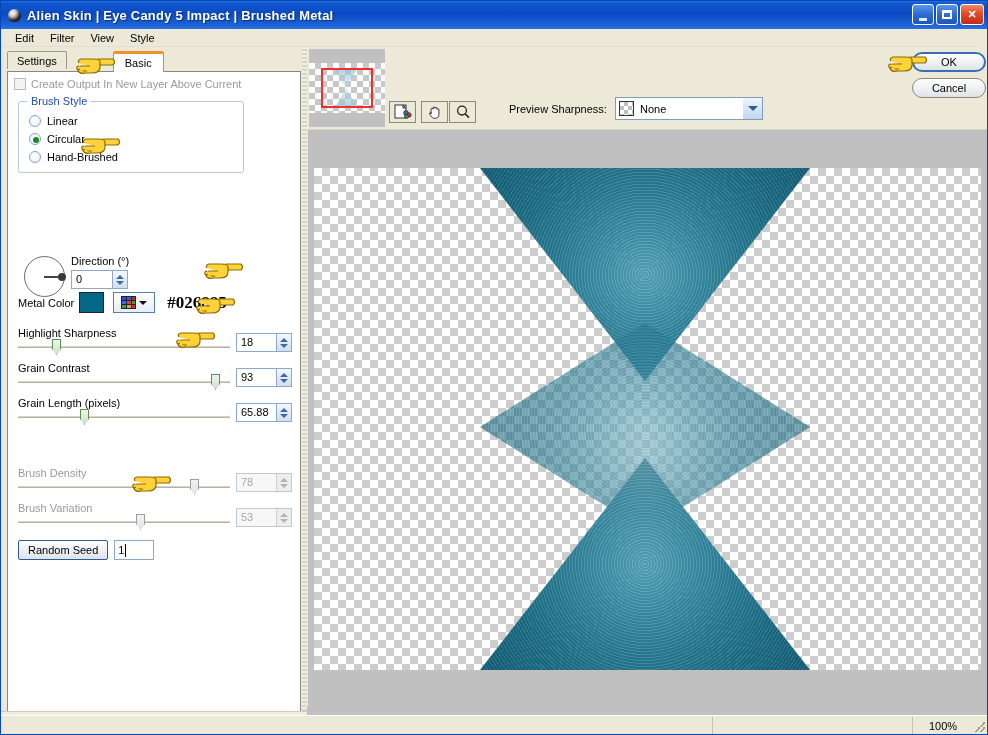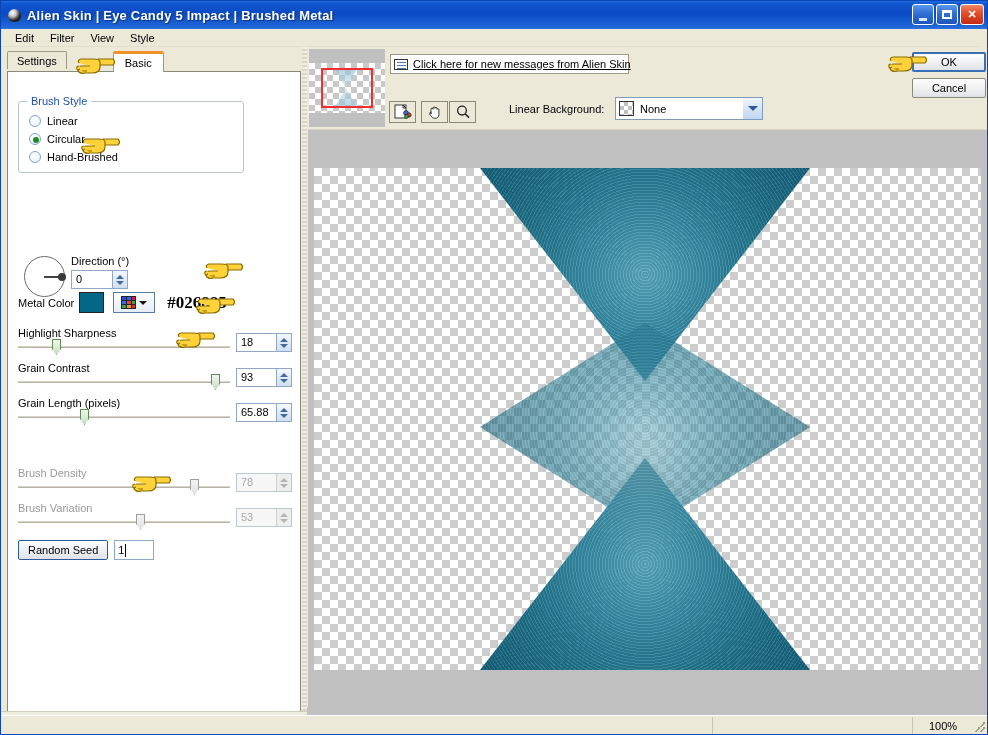--- a/index.html
+++ b/index.html
@@ -280,21 +280,21 @@
     width: 19px; height: 21px; flex: none; margin-right: 0;
     background: linear-gradient(to bottom, #eef5fd, #bfd6ef);
     display: flex; align-items: center; justify-content: center;
   }
   #pbg-arrow i { width:0;height:0;border-left:5px solid transparent;
     border-right:5px solid transparent;border-top:5px solid #2a5c9c; }
 
   #okbtn, #cancelbtn {
     position: absolute; width: 74px; height: 20px;
     font-size: 11px; display: flex; align-items: center; justify-content: center;
-    border-radius: 2px; color: #000;
+    border-radius: 10px; color: #000;
     background: linear-gradient(to bottom,#fdfdfd 0%,#f0f1f3 50%,#dfe2e7 100%);
   }
   #okbtn { left: 911px; top: 51px; border: 2px solid #3a6fb5; }
   #cancelbtn { left: 911px; top: 77px; border: 1px solid #8a8a7a; }
 
   
   #preview-frame {
     position: absolute; left: 307px; top: 128px; width: 679px; height: 578px;
     background: #c0c0c0; overflow: hidden; border-top: 1px solid #d7d4c4;
   }
@@ -410,20 +410,24 @@
 
   <div id="left-panel">
 
     <div id="tabstrip">
       <div class="tab">Settings</div>
       <div class="tab active">Basic</div>
     </div>
 
     <div id="panel-body">
 
+      <div class="chk-row">
+        <span class="chkbox"></span>
+        <span class="lbl-disabled">Create Output In New Layer Above Current</span>
+      </div>
 
       <div class="groupbox">
         <div class="group-title">Brush Style</div>
         <div class="radio-row" style="top:13px">
           <span class="radio"></span>
           <span class="radio-label">Linear</span>
         </div>
         <div class="radio-row" style="top:31px">
           <span class="radio on"></span>
           <span class="radio-label">Circular</span>
@@ -544,24 +548,20 @@
   <div id="panel-vscroll"></div>
 
   <div id="right-top"></div>
 
   <div id="nav-thumb">
     <div id="nav-checker"></div>
     <div id="nav-art"></div>
     <div id="nav-rect"></div>
   </div>
 
-  <div id="msg-bar">
-    <span id="msg-icon"></span>
-    <span id="msg-link">Click here for new messages from Alien Skin</span>
-  </div>
 
   <div id="tool-group">
     <div class="toolbtn">
       <svg width="18" height="16" viewBox="0 0 18 16">
         <rect x="1" y="1" width="11" height="13" fill="#fff" stroke="#333"></rect>
         <path d="M9 1 L12 4 L9 4 Z" fill="#ddd" stroke="#333"></path>
         <circle cx="12" cy="9" r="2.4" fill="#3a6fd0" stroke="#222" stroke-width=".7"></circle>
         <circle cx="15" cy="11" r="2.2" fill="#d03a3a" stroke="#222" stroke-width=".7"></circle>
         <circle cx="12.5" cy="12.4" r="2" fill="#3aa03a" stroke="#222" stroke-width=".7"></circle>
       </svg>
@@ -572,21 +572,21 @@
       </svg>
     </div>
     <div class="toolbtn">
       <svg width="16" height="16" viewBox="0 0 16 16">
         <circle cx="7" cy="6.6" r="4.4" fill="none" stroke="#222" stroke-width="1.3"></circle>
         <line x1="10.3" y1="10" x2="14" y2="13.6" stroke="#222" stroke-width="1.6"></line>
       </svg>
     </div>
   </div>
 
-  <div id="pbg-label">Linear Background:</div>
+  <div id="pbg-label">Preview Sharpness:</div>
   <div id="pbg-select">
     <span id="pbg-chip"></span>
     <span id="pbg-text">None</span>
     <span id="pbg-arrow">
         <i></i>
       </span>
   </div>
 
   <div id="okbtn">OK</div>
   <div id="cancelbtn">Cancel</div>

